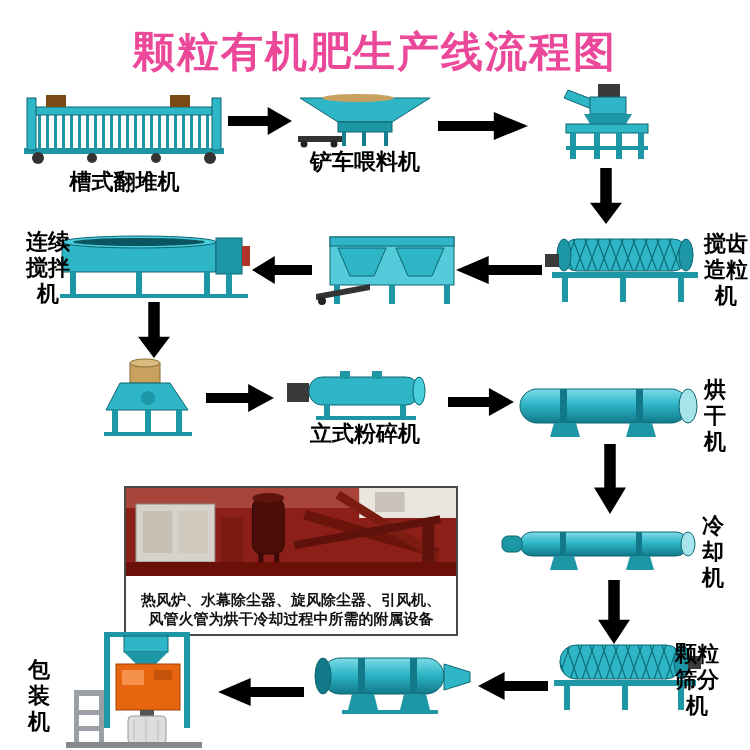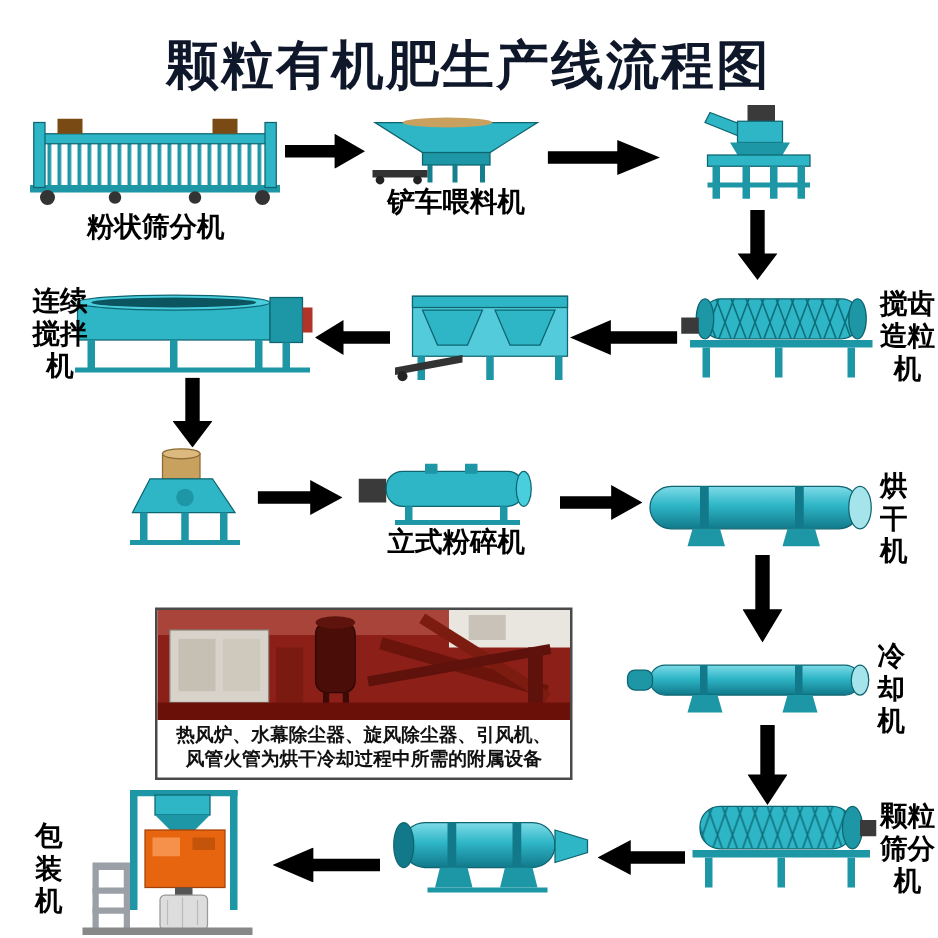--- a/index.html
+++ b/index.html
@@ -3,21 +3,21 @@
 <meta charset="utf-8">
 <style>
   * { margin:0; padding:0; box-sizing:border-box; }
   html,body { background:#ffffff; }
   .canvas {
     position:relative; width:750px; height:750px; background:#ffffff;
     font-family:"DejaVu Serif","Liberation Serif",serif; overflow:hidden;
   }
   .title {
     position:absolute; top:24px; left:0; width:100%; text-align:center;
-    font-size:42px; font-weight:bold; color:#0f172a; letter-spacing:2px; white-space:nowrap;
+    font-size:42px; font-weight:bold; color:#ec4899; letter-spacing:2px; white-space:nowrap;
   }
   .machine { position:absolute; }
   .machine svg { width:100%; height:100%; display:block; }
   .hlabel {
     position:absolute; text-align:center; font-size:22px; font-weight:bold;
     color:#000; white-space:nowrap;
   }
   .vlabel {
     position:absolute; font-size:22px; font-weight:bold; color:#000;
     text-align:center; word-break:break-all; line-height:26px;
@@ -25,21 +25,21 @@
   .arrow { position:absolute; background:#000; }
   .arrow.right { clip-path: polygon(0 32%, 62% 32%, 62% 0, 100% 50%, 62% 100%, 62% 68%, 0 68%); }
   .arrow.left  { clip-path: polygon(100% 32%, 38% 32%, 38% 0, 0 50%, 38% 100%, 38% 68%, 100% 68%); }
   .arrow.down  { clip-path: polygon(32% 0, 68% 0, 68% 62%, 100% 62%, 50% 100%, 0 62%, 32% 62%); }
   .photo-frame {
     position:absolute; left:124px; top:486px; width:334px;
     border:2px solid #4a4a4a; background:#fff;
   }
   .photo-scene { width:100%; height:88px; display:block; }
   .photo-caption {
-    padding:3px 4px 5px; text-align:center; font-size:15px; font-weight:bold;
+    padding:15px 4px 5px; text-align:center; font-size:15px; font-weight:bold;
     line-height:19px; color:#111; white-space:nowrap;
   }
 </style>
 </head>
 <body>
 
 <div class="canvas">
 
   <h1 class="title">颗粒有机肥生产线流程图</h1>
 
@@ -56,21 +56,21 @@
       <rect x="5" y="10" width="9" height="52" fill="#2eb6c7" stroke="#0e6570"></rect>
       <rect x="190" y="10" width="9" height="52" fill="#2eb6c7" stroke="#0e6570"></rect>
       <rect x="24" y="7" width="20" height="12" fill="#7a4a14"></rect>
       <rect x="148" y="7" width="20" height="12" fill="#7a4a14"></rect>
       <circle cx="16" cy="70" r="6" fill="#333"></circle>
       <circle cx="70" cy="70" r="5" fill="#333"></circle>
       <circle cx="134" cy="70" r="5" fill="#333"></circle>
       <circle cx="188" cy="70" r="6" fill="#333"></circle>
     </svg>
   </div>
-  <div class="hlabel" style="left:22px;top:167px;width:205px">粉状筛分机</div>
+  <div class="hlabel" style="left:22px;top:167px;width:205px">槽式翻堆机</div>
 
   <div class="arrow right" style="left:228px;top:107px;width:64px;height:28px"></div>
 
   <div class="machine" style="left:296px;top:92px;width:138px;height:56px">
     <svg viewBox="0 0 138 56" preserveAspectRatio="none">
       <polygon points="4,6 134,6 96,30 42,30" fill="#2eb6c7" stroke="#0e6570"></polygon>
       <ellipse cx="62" cy="6" rx="36" ry="4" fill="#c9a15f"></ellipse>
       <rect x="42" y="30" width="54" height="10" fill="#1d96a6" stroke="#0e6570"></rect>
       <rect x="46" y="40" width="4" height="14" fill="#157f8d"></rect>
       <rect x="66" y="40" width="4" height="14" fill="#157f8d"></rect>
@@ -273,21 +273,21 @@
       <rect x="10" y="11" width="122" height="34" rx="16" fill="#2eb6c7" stroke="#0e6570"></rect>
       <rect x="10" y="11" width="122" height="34" rx="16" fill="url(#p-mesh11)"></rect>
       <ellipse cx="132" cy="28" rx="8" ry="17" fill="#1d96a6" stroke="#0e6570"></ellipse>
       <rect x="138" y="22" width="13" height="13" fill="#3a3a3a"></rect>
       <rect x="4" y="46" width="142" height="6" fill="#1d96a6"></rect>
       <rect x="14" y="52" width="6" height="24" fill="#1d96a6"></rect>
       <rect x="72" y="52" width="6" height="24" fill="#1d96a6"></rect>
       <rect x="128" y="52" width="6" height="24" fill="#1d96a6"></rect>
     </svg>
   </div>
-  <div class="vlabel" style="left:702px;top:640px;width:48px">颗粒筛分机</div>
+  <div class="vlabel" style="left:673px;top:640px;width:48px">颗粒筛分机</div>
 
   <div class="arrow left" style="left:478px;top:672px;width:70px;height:28px"></div>
 
   <div class="machine" style="left:306px;top:650px;width:168px;height:66px">
     <svg viewBox="0 0 168 66" preserveAspectRatio="none">
       <defs>
           <linearGradient id="g-drum12" x1="0" y1="0" x2="0" y2="1">
             <stop offset="0" stop-color="#7fdbe7"></stop>
             <stop offset="0.45" stop-color="#2eb6c7"></stop>
             <stop offset="1" stop-color="#11798a"></stop>

